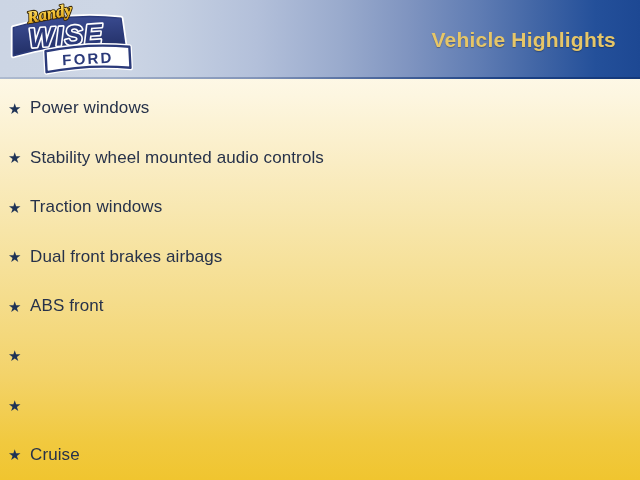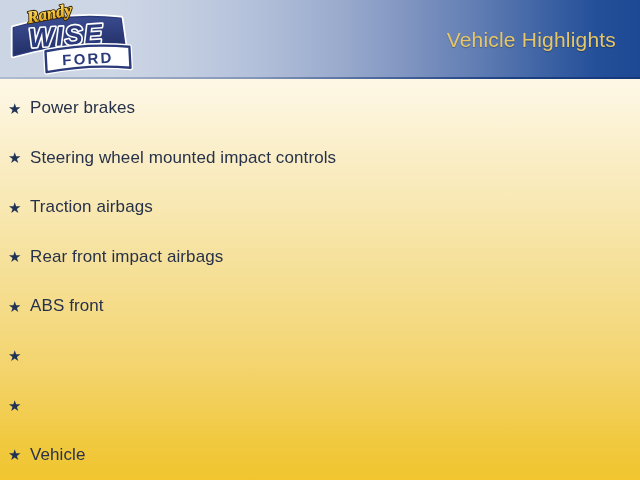--- a/index.html
+++ b/index.html
@@ -73,21 +73,21 @@
     height: 76px;
   }
   #logo svg { display: block; }
 
   
   #header-title {
     position: absolute;
     right: 24px;
     top: 28px;
     font-size: 21px;
-    font-weight: 400;
+    font-weight: 700;
     letter-spacing: 0.2px;
     color: #e6c668;
     white-space: nowrap;
     text-shadow: 0 1px 1px rgba(0,0,0,0.28);
   }
 
   
   #highlights-list {
     position: absolute;
     left: 0;
@@ -166,43 +166,43 @@
     </div>
 
     <div id="header-title">Vehicle Highlights</div>
 
     <div id="header-bottom-edge"></div>
   </div>
 
   <ul id="highlights-list">
       <li class="highlight-item" style="top: 17px;">
         <span class="bullet-star">★</span>
-        <span class="highlight-label">Power brakes</span>
+        <span class="highlight-label">Power windows</span>
       </li>
       <li class="highlight-item" style="top: 66.5px;">
         <span class="bullet-star">★</span>
-        <span class="highlight-label">Steering wheel mounted impact controls</span>
+        <span class="highlight-label">Stability wheel mounted audio controls</span>
       </li>
       <li class="highlight-item" style="top: 116px;">
         <span class="bullet-star">★</span>
-        <span class="highlight-label">Traction airbags</span>
+        <span class="highlight-label">Traction windows</span>
       </li>
       <li class="highlight-item" style="top: 165.5px;">
         <span class="bullet-star">★</span>
-        <span class="highlight-label">Rear front impact airbags</span>
+        <span class="highlight-label">Dual front brakes airbags</span>
       </li>
       <li class="highlight-item" style="top: 215px;">
         <span class="bullet-star">★</span>
         <span class="highlight-label">ABS front</span>
       </li>
       <li class="highlight-item" style="top: 264.5px;">
         <span class="bullet-star">★</span>
       </li>
       <li class="highlight-item" style="top: 314px;">
         <span class="bullet-star">★</span>
       </li>
       <li class="highlight-item" style="top: 363.5px;">
         <span class="bullet-star">★</span>
-        <span class="highlight-label">Vehicle</span>
+        <span class="highlight-label">Cruise</span>
       </li>
     </ul>
 
 </div>
 
 </body></html>

